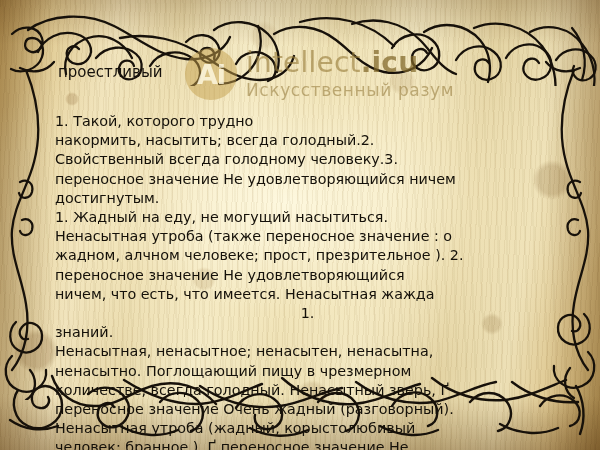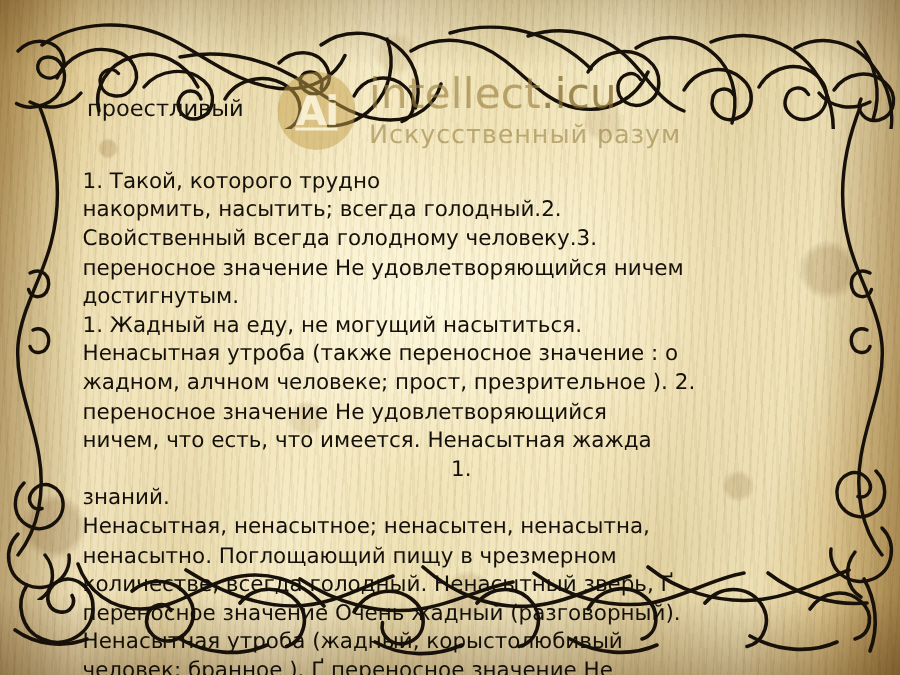--- a/index.html
+++ b/index.html
@@ -52,25 +52,24 @@
   .orn-right{right:-4px;top:70px;width:70px;height:330px;}
   
   #wm{position:absolute;left:185px;top:48px;display:flex;align-items:center;gap:9px;pointer-events:none;}
   #wm .badge{
     width:52px;height:52px;border-radius:50%;
     background:rgba(196,160,76,0.50);
     display:flex;align-items:center;justify-content:center;
     color:rgba(255,250,228,0.80);
     font-size:27px;font-weight:bold;font-family:"DejaVu Sans",sans-serif;
     letter-spacing:-1px;
-    text-decoration:underline;
   }
   #wm .wmtexts{display:flex;flex-direction:column;justify-content:center;}
   #wm .wmmain{font-size:28px;color:rgba(152,124,58,0.62);letter-spacing:.2px;line-height:1.05;font-family:"DejaVu Sans",sans-serif;}
-  #wm .wmmain b{color:rgba(128,102,40,0.72);font-weight:normal;}
+  #wm .wmmain b{color:rgba(128,102,40,0.72);font-weight:bold;}
   #wm .wmsub{font-size:17px;color:rgba(150,124,62,0.58);letter-spacing:.6px;margin-top:3px;}
   
   #content{position:absolute;left:0;top:0;width:600px;height:425px;}
   #heading{
     position:absolute;left:58px;top:63px;
     font-size:15px;color:#15110c;font-family:"DejaVu Sans",sans-serif;
     white-space:nowrap;
   }
   #body{
     position:absolute;left:55px;top:112px;width:505px;

